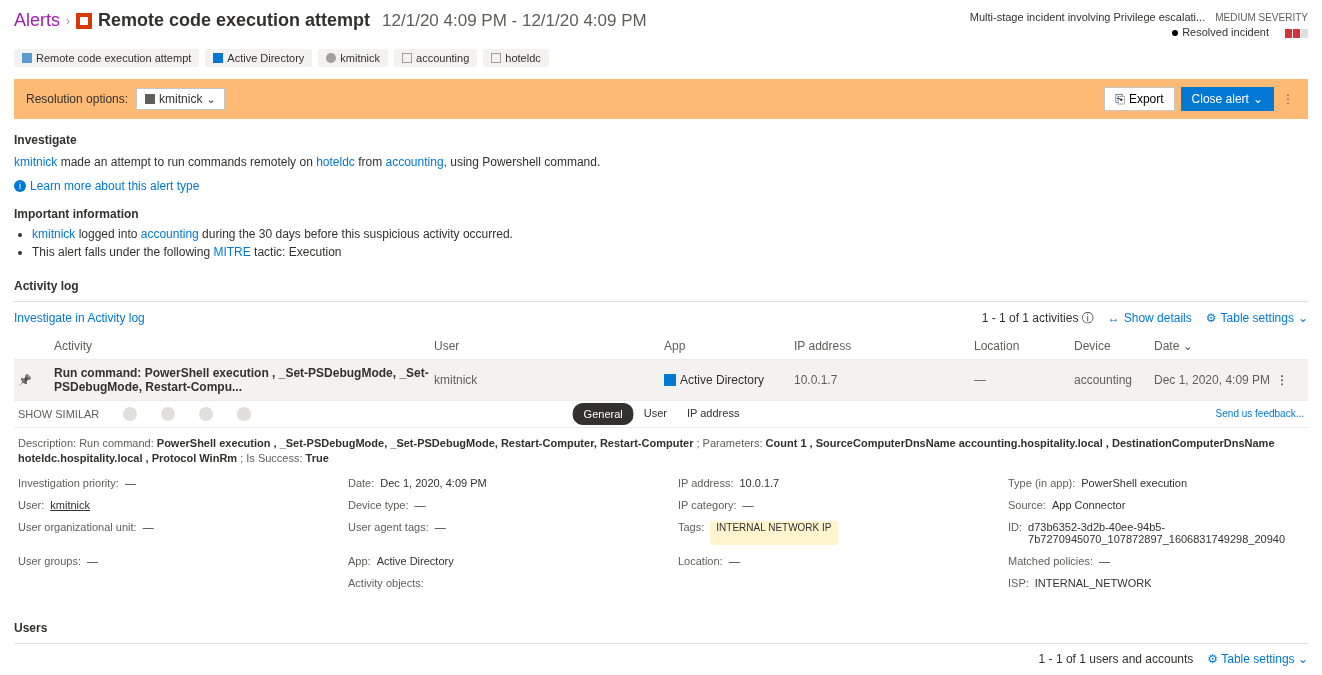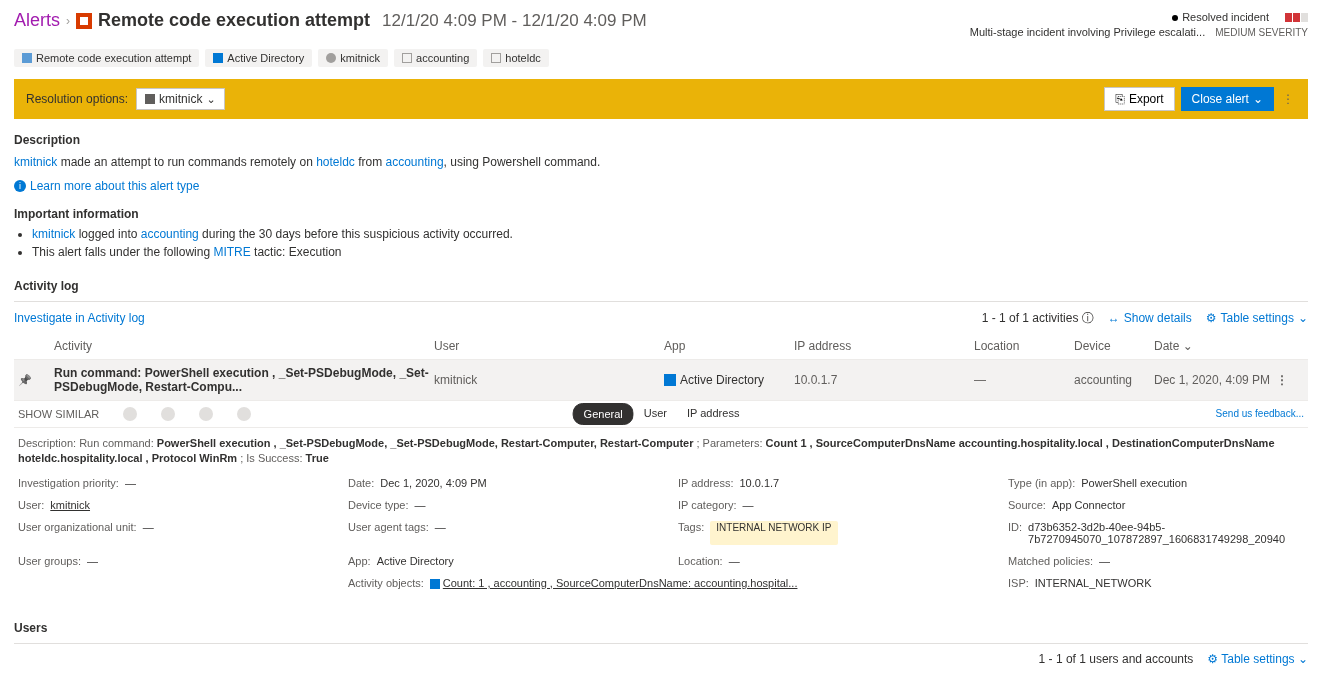--- a/index.html
+++ b/index.html
@@ -21,21 +21,21 @@
 .sev-blocks .on { background: #d13438; }
 .sev-label { color: #605e5c; font-size: 10px; margin-left: 4px; }
 .inc-line { display: flex; align-items: center; gap: 6px; justify-content: flex-end;}
 .tags-row { display: flex; gap: 6px; margin: 6px 0 12px; }
 .tag { background: #f3f2f1; color: #323130; padding: 3px 8px; border-radius: 2px; font-size: 11px; display: inline-flex; align-items: center; gap: 4px; }
 .tag-ico { width: 10px; height: 10px; display: inline-block; }
 .tag-ico.shield { background: #5b9bd5; }
 .tag-ico.win { background: #0078d4; }
 .tag-ico.user { background: #a19f9d; border-radius: 50%; }
 .tag-ico.device { border: 1px solid #a19f9d; }
-.res-bar { background: #eab308; padding: 8px 12px; display: flex; align-items: center; justify-content: space-between; margin-bottom: 14px; }
+.res-bar { background: #fdba74; padding: 8px 12px; display: flex; align-items: center; justify-content: space-between; margin-bottom: 14px; }
 .res-left { display: flex; align-items: center; gap: 8px; }
 .res-left label { font-size: 12px; }
 .user-dd { background: #fff; border: 1px solid #c8c6c4; padding: 3px 8px; font-size: 12px; display: inline-flex; align-items: center; gap: 4px; }
 .user-dd .uico { width: 10px; height: 10px; background: #605e5c; display: inline-block; }
 .chev-dn::after { content: '⌄'; font-size: 11px; }
 .res-right { display: flex; gap: 6px; align-items: center; }
 .btn { border: 1px solid #c8c6c4; background: #fff; padding: 4px 10px; font-size: 12px; cursor: pointer; display: inline-flex; align-items: center; gap: 4px; }
 .btn-primary { background: #0078d4; color: #fff; border-color: #0078d4; }
 .more-ico { width: 16px; height: 16px; display: inline-flex; align-items: center; justify-content: center; cursor: pointer; color: #605e5c; }
 .section-h { font-weight: 600; font-size: 12px; margin: 4px 0 6px; }
@@ -83,34 +83,34 @@
 <div class="header-row">
   <div class="header-left">
     <span class="breadcrumb-root">Alerts</span>
     <span class="chevron">›</span>
     <span class="alert-icon"></span>
     <span class="page-title">Remote code execution attempt</span>
     <span class="time-range">12/1/20 4:09 PM - 12/1/20 4:09 PM</span>
   </div>
   <div class="header-right">
     <div class="inc-line">
+      <span>Multi-stage incident involving Privilege escalati...</span>
+      <span class="sev-label">MEDIUM SEVERITY</span>
+    </div>
+    <div class="inc-line">
       <div class="resolved-row">
         <span class="dot-black"></span>
         <span>Resolved incident</span>
       </div>
       <span class="sev-blocks">
           <span class="on"></span>
           <span class="on"></span>
           <span></span>
         </span>
     </div>
-    <div class="inc-line">
-      <span>Multi-stage incident involving Privilege escalati...</span>
-      <span class="sev-label">MEDIUM SEVERITY</span>
-    </div>
   </div>
 </div>
 
 <div class="tags-row">
   <span class="tag">
       <span class="tag-ico shield"></span>
       <span>Remote code execution attempt</span>
     </span>
   <span class="tag">
       <span class="tag-ico win"></span>
@@ -139,21 +139,21 @@
       <span class="chev-dn"></span>
     </div>
   </div>
   <div class="res-right">
     <button class="btn">⎘ <span>Export</span></button>
     <button class="btn btn-primary"><span>Close alert</span> ⌄</button>
     <span class="more-ico">⋮</span>
   </div>
 </div>
 
-<div class="section-h">Description</div>
+<div class="section-h">Investigate</div>
 <div class="desc-text">
   <a>kmitnick</a><span> made an attempt to run commands remotely on </span><a>hoteldc</a><span> from </span><a>accounting</a><span>, using Powershell command.</span>
 </div>
 <div class="learn-row">
   <span class="info-ico">i</span>
   <a>Learn more about this alert type</a>
 </div>
 
 <div class="important">
   <div class="section-h">Important information</div>
@@ -283,21 +283,20 @@
       <span class="k">Location:</span>
       <span class="v">—</span>
     </div>
 
   <div class="kv">
       <span class="k">Matched policies:</span>
       <span class="v">—</span>
     </div>
   <div class="kv kv-wide">
       <span class="k">Activity objects:</span>
-      <span class="v"><span class="obj-ico"></span><span style="text-decoration:underline;">Count: 1 , accounting , SourceComputerDnsName: accounting.hospital...</span></span>
     </div>
   <div class="kv">
       <span class="k">ISP:</span>
       <span class="v">INTERNAL_NETWORK</span>
     </div>
 </div>
 
 <div class="sec-title-row">
     <div class="section-h">Users</div>
   </div>

